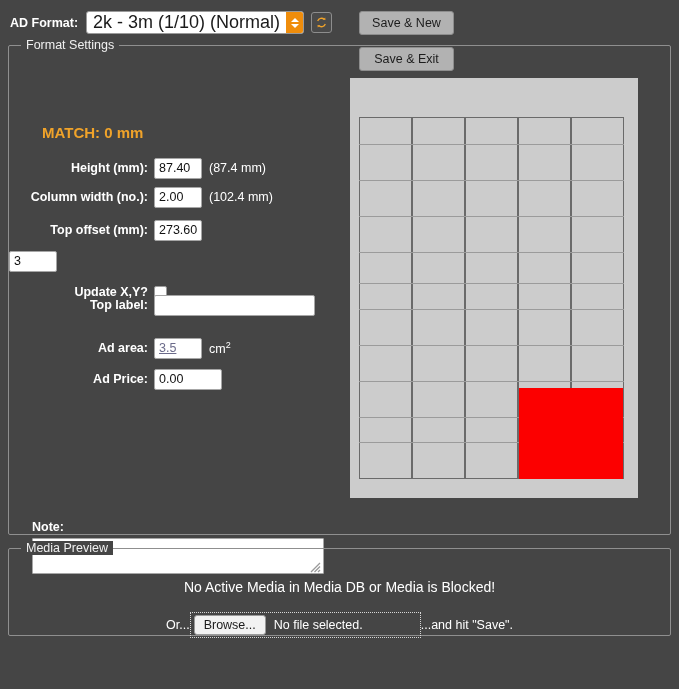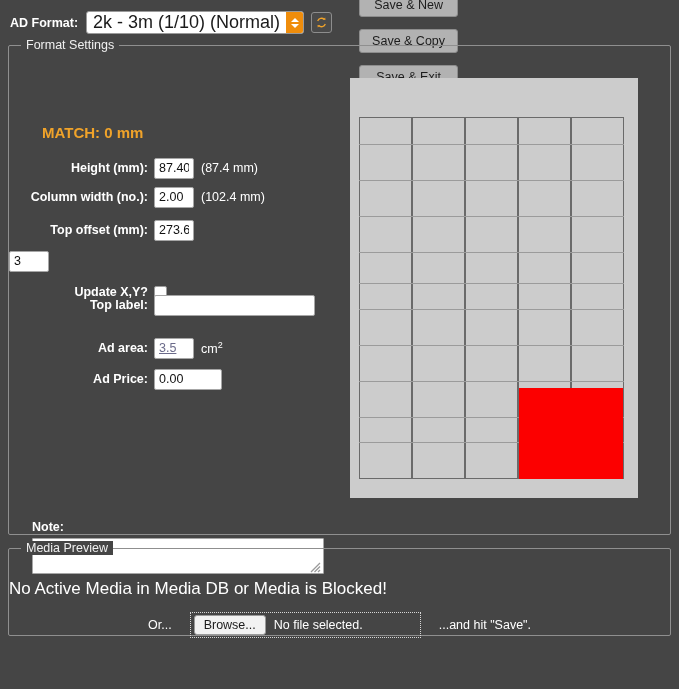--- a/index.html
+++ b/index.html
@@ -168,21 +168,21 @@
     border: 1px solid #a6a6a6;
     border-radius: 2px;
     height: 21px;
     font-family: "Liberation Sans", sans-serif;
     font-size: 12.5px;
     color: #111111;
     padding: 0 4px;
     box-sizing: border-box;
     outline: none;
   }
-  .w52 { width: 40px; }
+  .w52 { width: 48px; }
   .w68 { width: 68px; }
   .w160 { width: 161px; }
   .txt.disabled { color: #6b6b8a; text-decoration: underline; }
   .suffix {
     margin-left: 7px;
     font-size: 12.5px;
     color: #ffffff;
     white-space: nowrap;
   }
   .cb {
@@ -271,33 +271,33 @@
     position: absolute;
     background: #fc0000;
   }
 
   
   .media-msg {
     position: absolute;
     top: 30px;
     left: 0;
     width: 100%;
-    text-align: left;
-    font-size: 17px;
+    text-align: center;
+    font-size: 14px;
     color: #ffffff;
   }
   .media-row {
     position: absolute;
     top: 63px;
     left: 0;
     width: 100%;
     display: flex;
     align-items: center;
     justify-content: center;
-    gap: 18px;
+    gap: 0;
     font-size: 12.5px;
     color: #ffffff;
   }
   .file-input {
     display: inline-flex;
     align-items: center;
     border: 1px dotted #d6d6d6;
     padding: 2px 3px;
     gap: 8px;
     box-sizing: border-box;
@@ -341,21 +341,20 @@
         <path d="M4.5 11.8A5 5 0 0 0 12.7 9.9" fill="none" stroke="#f0a32a" stroke-width="1.6"></path>
         <path d="M12.6 1.9l0.3 3.0-3.0-0.5z" fill="#f0a32a"></path>
         <path d="M3.4 14.1l-0.3-3.0 3.0 0.5z" fill="#f0a32a"></path>
       </svg>
     </span>
   </span>
 
   <span class="btn-group">
     <button class="gbtn">Save</button>
     <button class="gbtn">Save &amp; New</button>
-    <button class="gbtn">Save &amp; Copy</button>
     <button class="gbtn">Save &amp; Exit</button>
   </span>
 </div>
 
 <fieldset class="fs" id="format-settings">
   <legend class="fs-legend">Format Settings</legend>
 
   <div class="form-area">
 
     <div class="match-line">MATCH: 0 mm</div>

